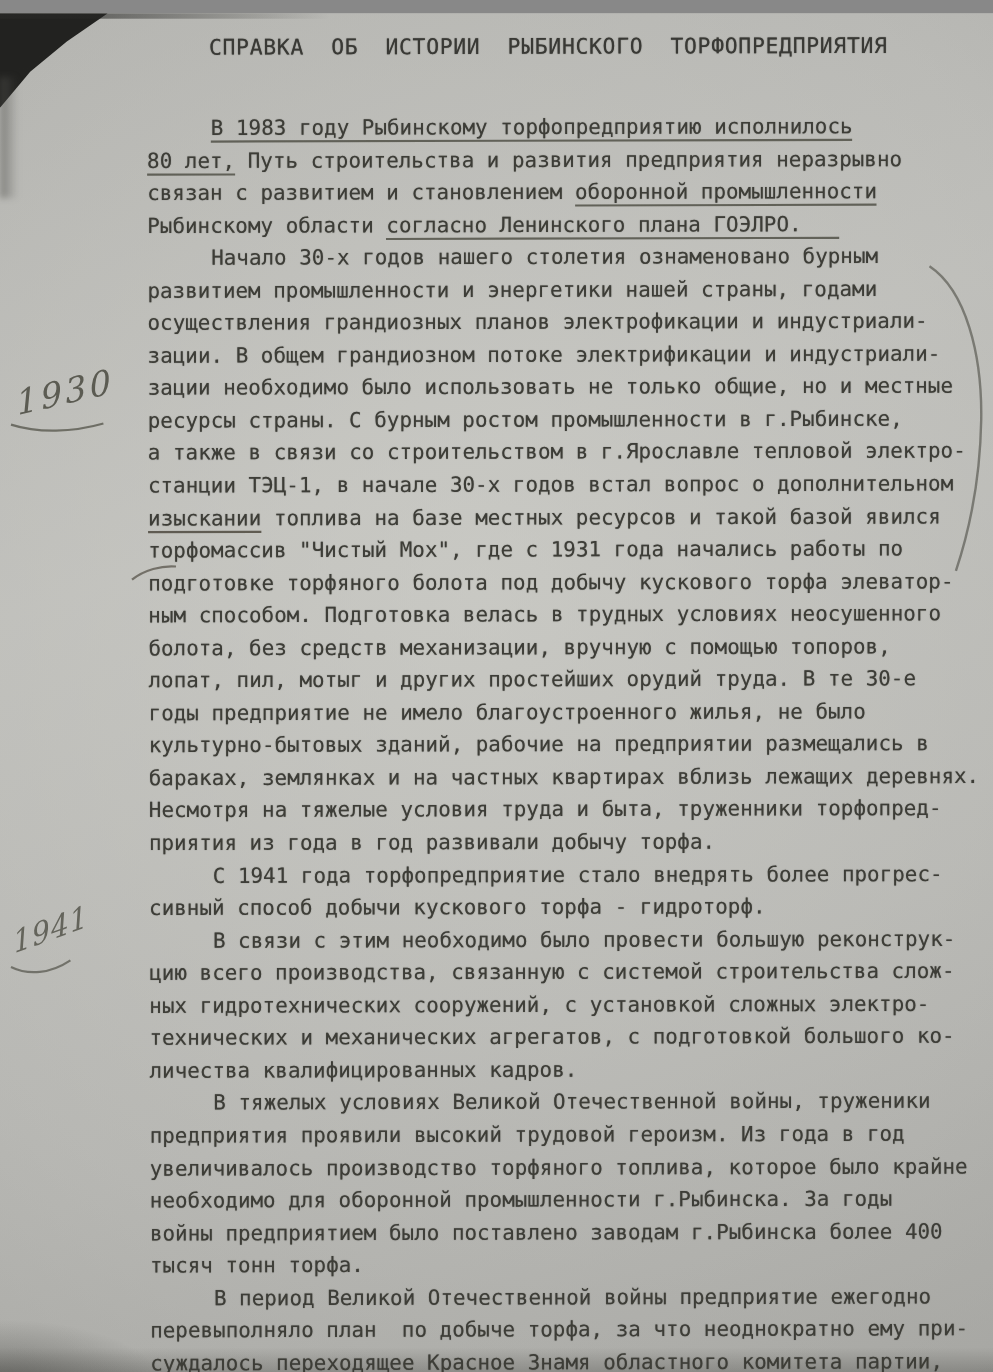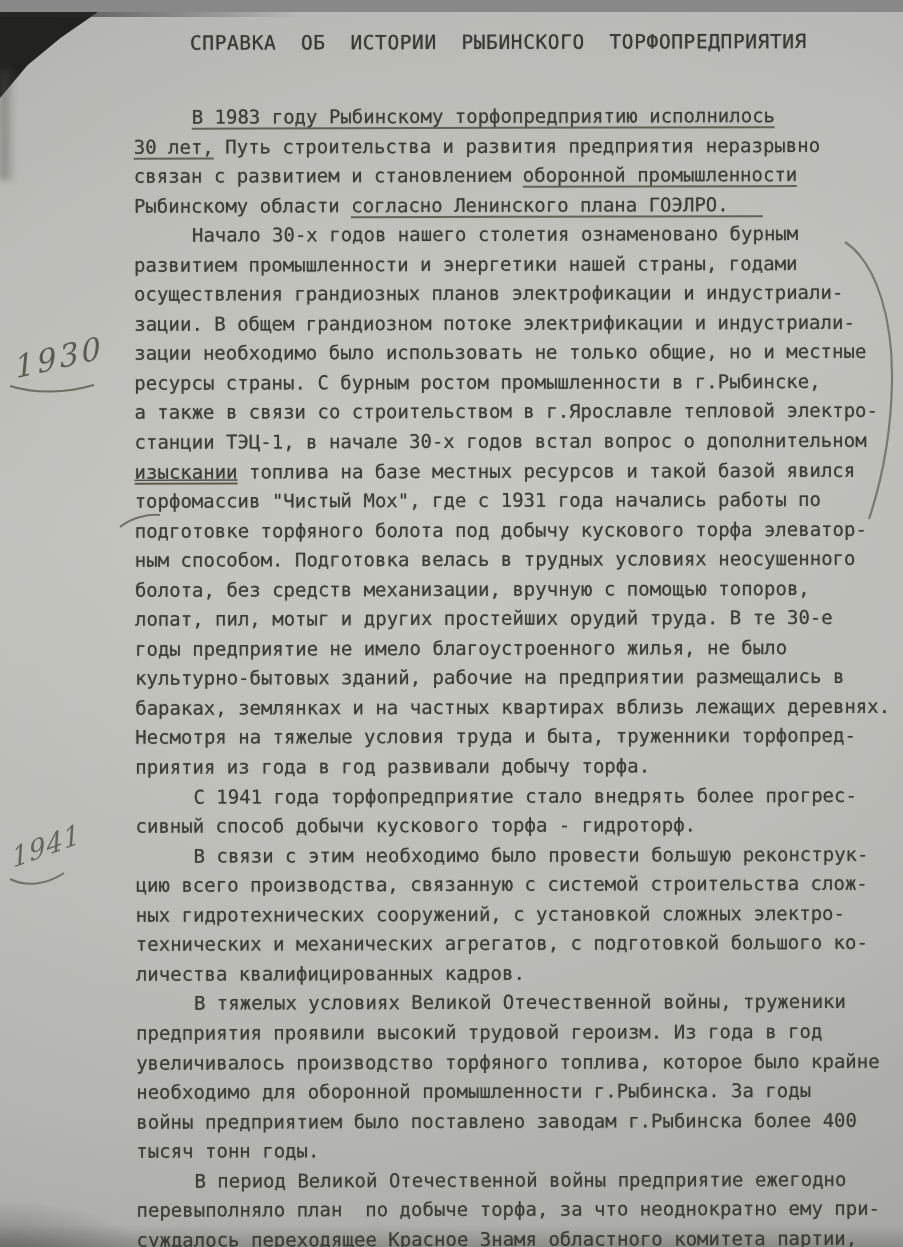--- a/index.html
+++ b/index.html
@@ -61,21 +61,21 @@
   .paragraph{margin:0;}
   .line{
     white-space:pre;
     font-size:19px;
     line-height:29.55px;
     height:29.55px;
     text-shadow:0 0 1px rgba(55,55,50,.6);
   }
   .line.indent{padding-left:58px;}
   .u{border-bottom:2px solid rgba(74,74,64,.8);}
-  .u.pen{border-bottom:2.5px solid rgba(84,80,70,.9);text-decoration:underline;}
+  .u.pen{border-bottom:2.5px solid rgba(84,80,70,.9);}
   
   .hand{
     position:absolute;
     font-family:"DejaVu Serif","Liberation Serif",serif;
     font-style:italic;
     color:#5b5b52;
     pointer-events:none;
   }
   .hand-1930{left:14px;top:327px;font-size:31px;letter-spacing:3px;transform:rotate(-13deg) skewX(-8deg);}
   .hand-1941{left:10px;top:818px;font-size:27px;letter-spacing:1px;transform:rotate(-20deg) skewX(-14deg);opacity:.9;}
@@ -91,21 +91,21 @@
   <div class="top-strip"></div>
   <div class="bottom-shadow"></div>
   <div class="bottom-band"></div>
   <div class="corner-bl"></div>
 
   <div class="doc">
     <div class="doc-title">СПРАВКА  ОБ  ИСТОРИИ  РЫБИНСКОГО  ТОРФОПРЕДПРИЯТИЯ</div>
     <div id="doc-body">
         <div class="paragraph">
           <div class="line indent"><span class="u">В 1983 году Рыбинскому торфопредприятию исполнилось</span></div>
-          <div class="line"><span class="u">30 лет,</span><span> Путь строительства и развития предприятия неразрывно</span></div>
+          <div class="line"><span class="u">80 лет,</span><span> Путь строительства и развития предприятия неразрывно</span></div>
           <div class="line"><span>связан с развитием и становлением </span><span class="u">оборонной промышленности</span></div>
           <div class="line"><span>Рыбинскому области </span><span class="u">согласно Ленинского плана ГОЭЛРО.   </span></div>
         </div>
         <div class="paragraph">
           <div class="line indent"><span>Начало 30-х годов нашего столетия ознаменовано бурным</span></div>
           <div class="line"><span>развитием промышленности и энергетики нашей страны, годами</span></div>
           <div class="line"><span>осуществления грандиозных планов электрофикации и индустриали-</span></div>
           <div class="line"><span>зации. В общем грандиозном потоке электрификации и индустриали-</span></div>
           <div class="line"><span>зации необходимо было использовать не только общие, но и местные</span></div>
           <div class="line"><span>ресурсы страны. С бурным ростом промышленности в г.Рыбинске,</span></div>
@@ -133,21 +133,21 @@
           <div class="line"><span>ных гидротехнических сооружений, с установкой сложных электро-</span></div>
           <div class="line"><span>технических и механических агрегатов, с подготовкой большого ко-</span></div>
           <div class="line"><span>личества квалифицированных кадров.</span></div>
         </div>
         <div class="paragraph">
           <div class="line indent"><span>В тяжелых условиях Великой Отечественной войны, труженики</span></div>
           <div class="line"><span>предприятия проявили высокий трудовой героизм. Из года в год</span></div>
           <div class="line"><span>увеличивалось производство торфяного топлива, которое было крайне</span></div>
           <div class="line"><span>необходимо для оборонной промышленности г.Рыбинска. За годы</span></div>
           <div class="line"><span>войны предприятием было поставлено заводам г.Рыбинска более 400</span></div>
-          <div class="line"><span>тысяч тонн годы.</span></div>
+          <div class="line"><span>тысяч тонн торфа.</span></div>
         </div>
         <div class="paragraph">
           <div class="line indent"><span>В период Великой Отечественной войны предприятие ежегодно</span></div>
           <div class="line"><span>перевыполняло план  по добыче торфа, за что неоднократно ему при-</span></div>
           <div class="line"><span>суждалось переходящее Красное Знамя областного комитета партии,</span></div>
         </div>
       </div>
   </div>
 
   <div class="hand hand-1930">1930</div>

